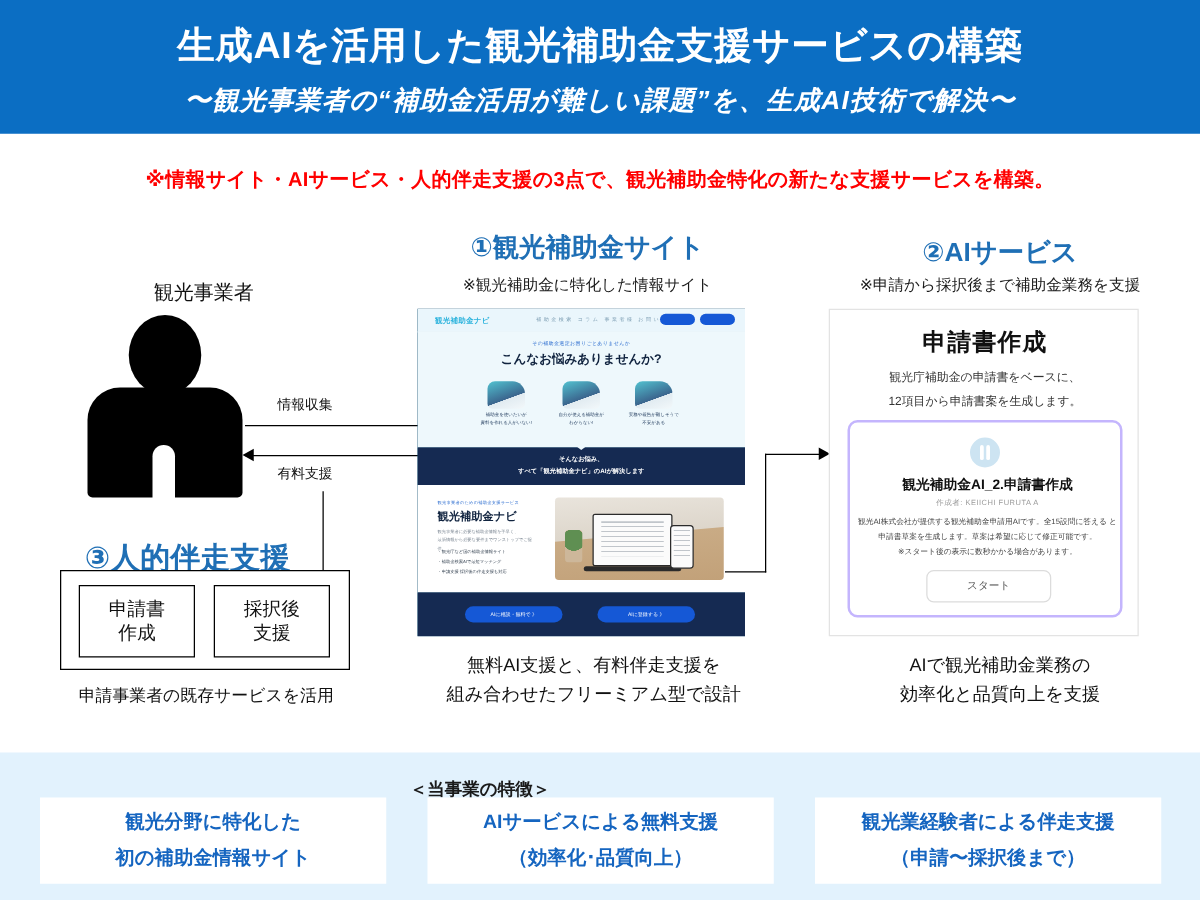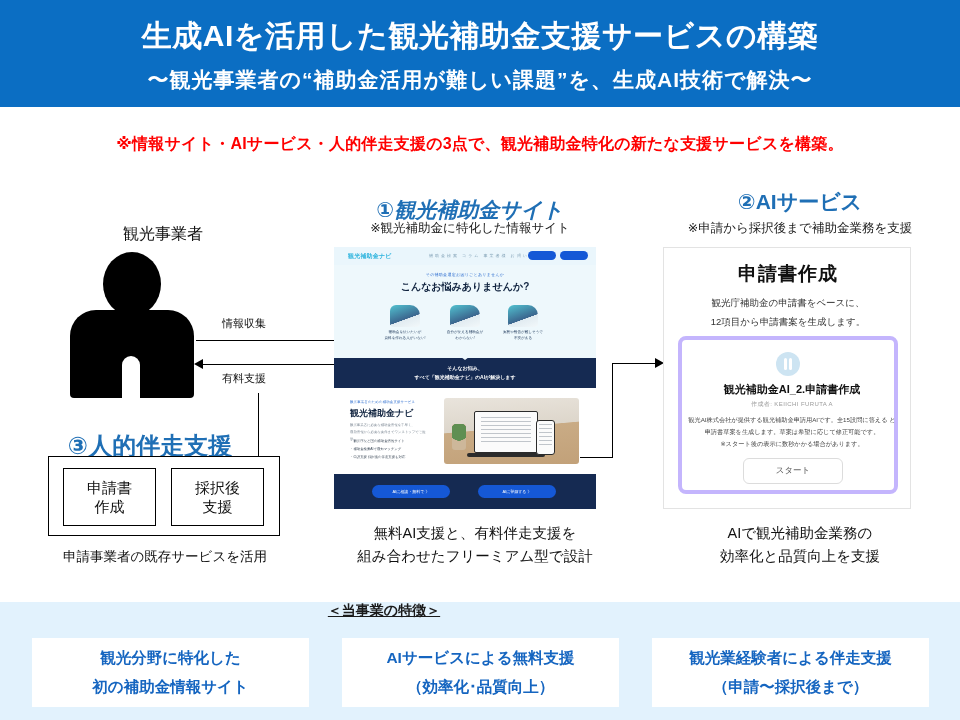--- a/index.html
+++ b/index.html
@@ -37,20 +37,21 @@
   .header-sub {
     position: absolute;
     left: 0; top: 66px;
     width: 960px;
     text-align: center;
     color: #ffffff;
     font-size: 21px;
     font-weight: bold;
     letter-spacing: 1px;
     white-space: nowrap;
+    font-style: italic;
   }
 
   
   .lead-note {
     position: absolute;
     left: 0; top: 134px;
     width: 960px;
     text-align: center;
     color: #ff0000;
     font-size: 16px;
@@ -68,21 +69,21 @@
     font-weight: bold;
     white-space: nowrap;
   }
   .sec-sub {
     position: absolute;
     text-align: center;
     color: #1a1a1a;
     font-size: 12.5px;
     white-space: nowrap;
   }
-  #sec1-title { left: 330px; top: 196px; width: 280px; font-style: italic; }
+  #sec1-title { left: 330px; top: 184px; width: 280px; }
   #sec1-sub   { left: 330px; top: 220px; width: 280px; }
   #sec2-title { left: 650px; top: 188px; width: 300px; }
   #sec2-sub   { left: 650px; top: 220px; width: 300px; }
 
   
   .person-label {
     position: absolute;
     left: 58px; top: 224px;
     width: 210px;
     text-align: center;
@@ -387,21 +388,21 @@
     letter-spacing: 1px;
   }
   .ai-desc {
     position: absolute; left: 0; top: 45px; width: 248px;
     text-align: center;
     font-size: 9.5px; color: #333; line-height: 2.05;
   }
   .ai-inner {
     position: absolute; left: 14px; top: 88px;
     width: 220px; height: 158px;
-    border: 4px solid #c4b5fd;
+    border: 2px solid #c4b5fd;
     border-radius: 8px;
     background: #ffffff;
     box-sizing: border-box;
   }
   .ai-glyph {
     position: absolute; left: 50%; top: 12px;
     transform: translateX(-50%);
     width: 24px; height: 24px;
     border-radius: 50%;
     background: #cde4f2;
@@ -451,25 +452,24 @@
   }
 
   
   .bottom-band {
     position: absolute;
     left: 0; top: 602px;
     width: 960px; height: 118px;
     background: #e2f2fd;
   }
   .bottom-heading {
-    position: absolute; left: 0; top: 0; width: 768px;
+    position: absolute; left: 0; top: 21px; width: 768px;
     text-align: center;
     font-size: 14px; font-weight: bold; color: #1a1a1a;
     white-space: nowrap;
-    text-decoration: underline;
   }
   .feature-box {
     position: absolute;
     top: 36px;
     width: 277px; height: 69px;
     background: #ffffff;
     display: flex; flex-direction: column;
     align-items: center; justify-content: center;
     color: #1565c0;
     font-size: 15.5px;

